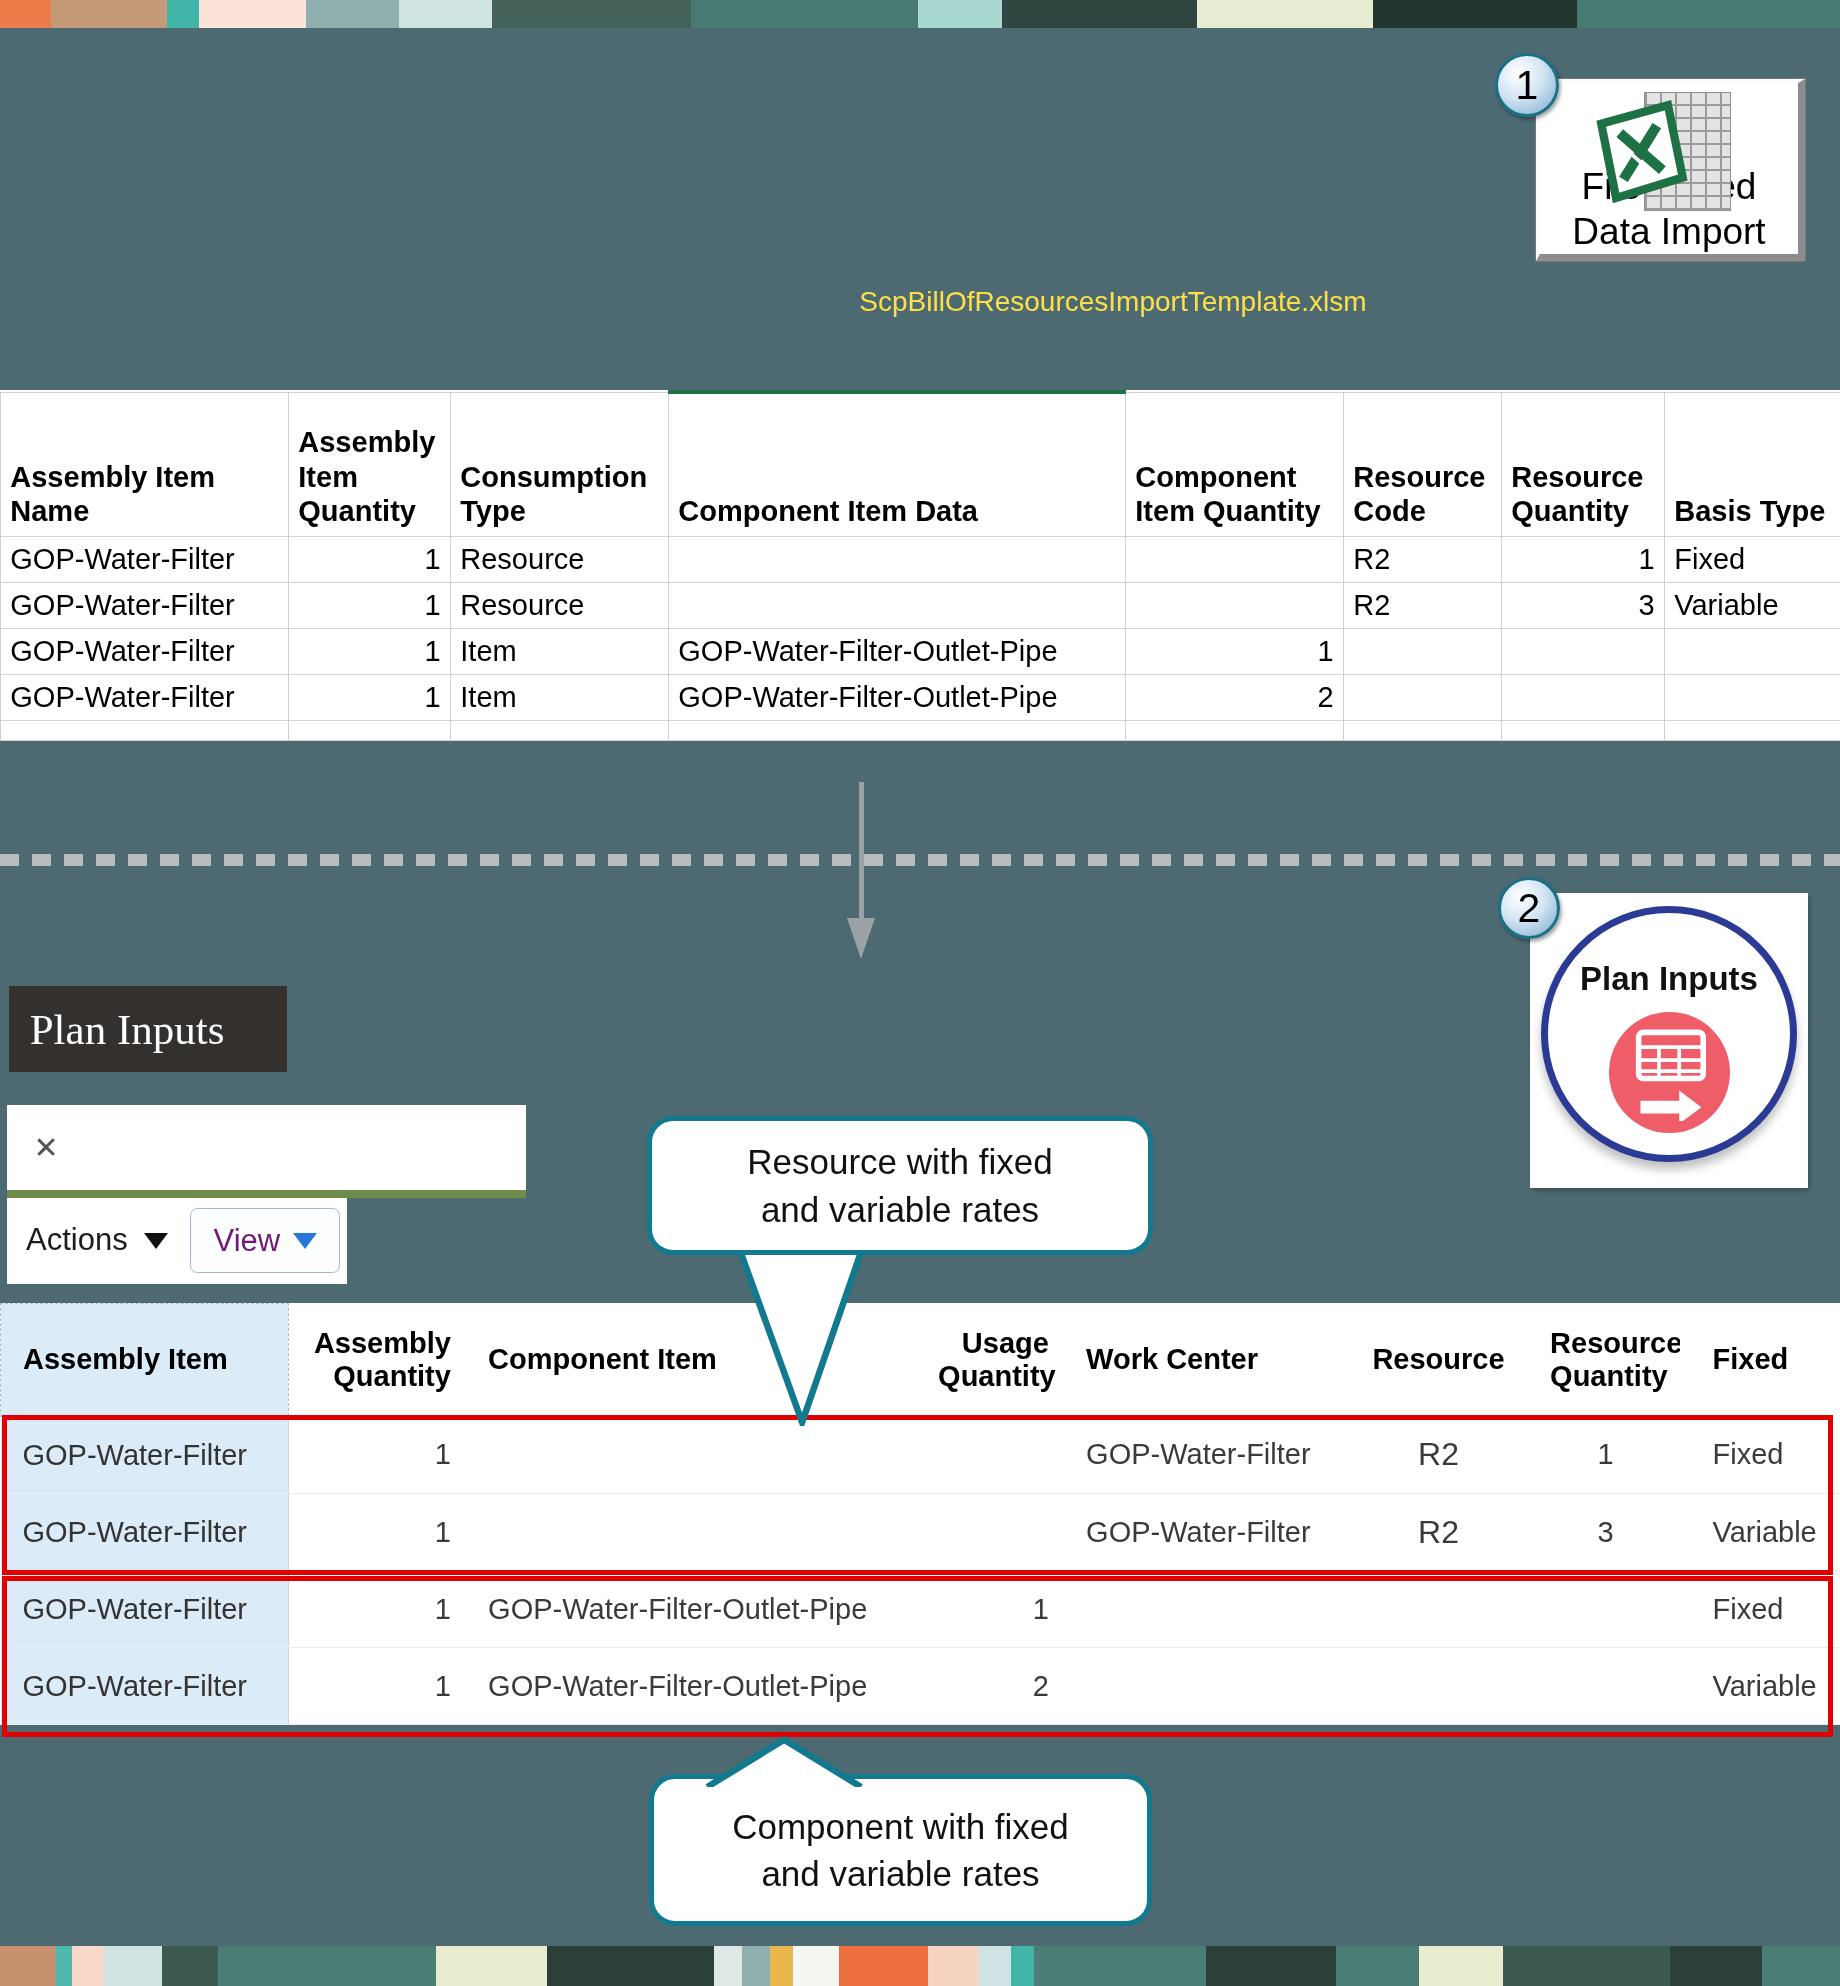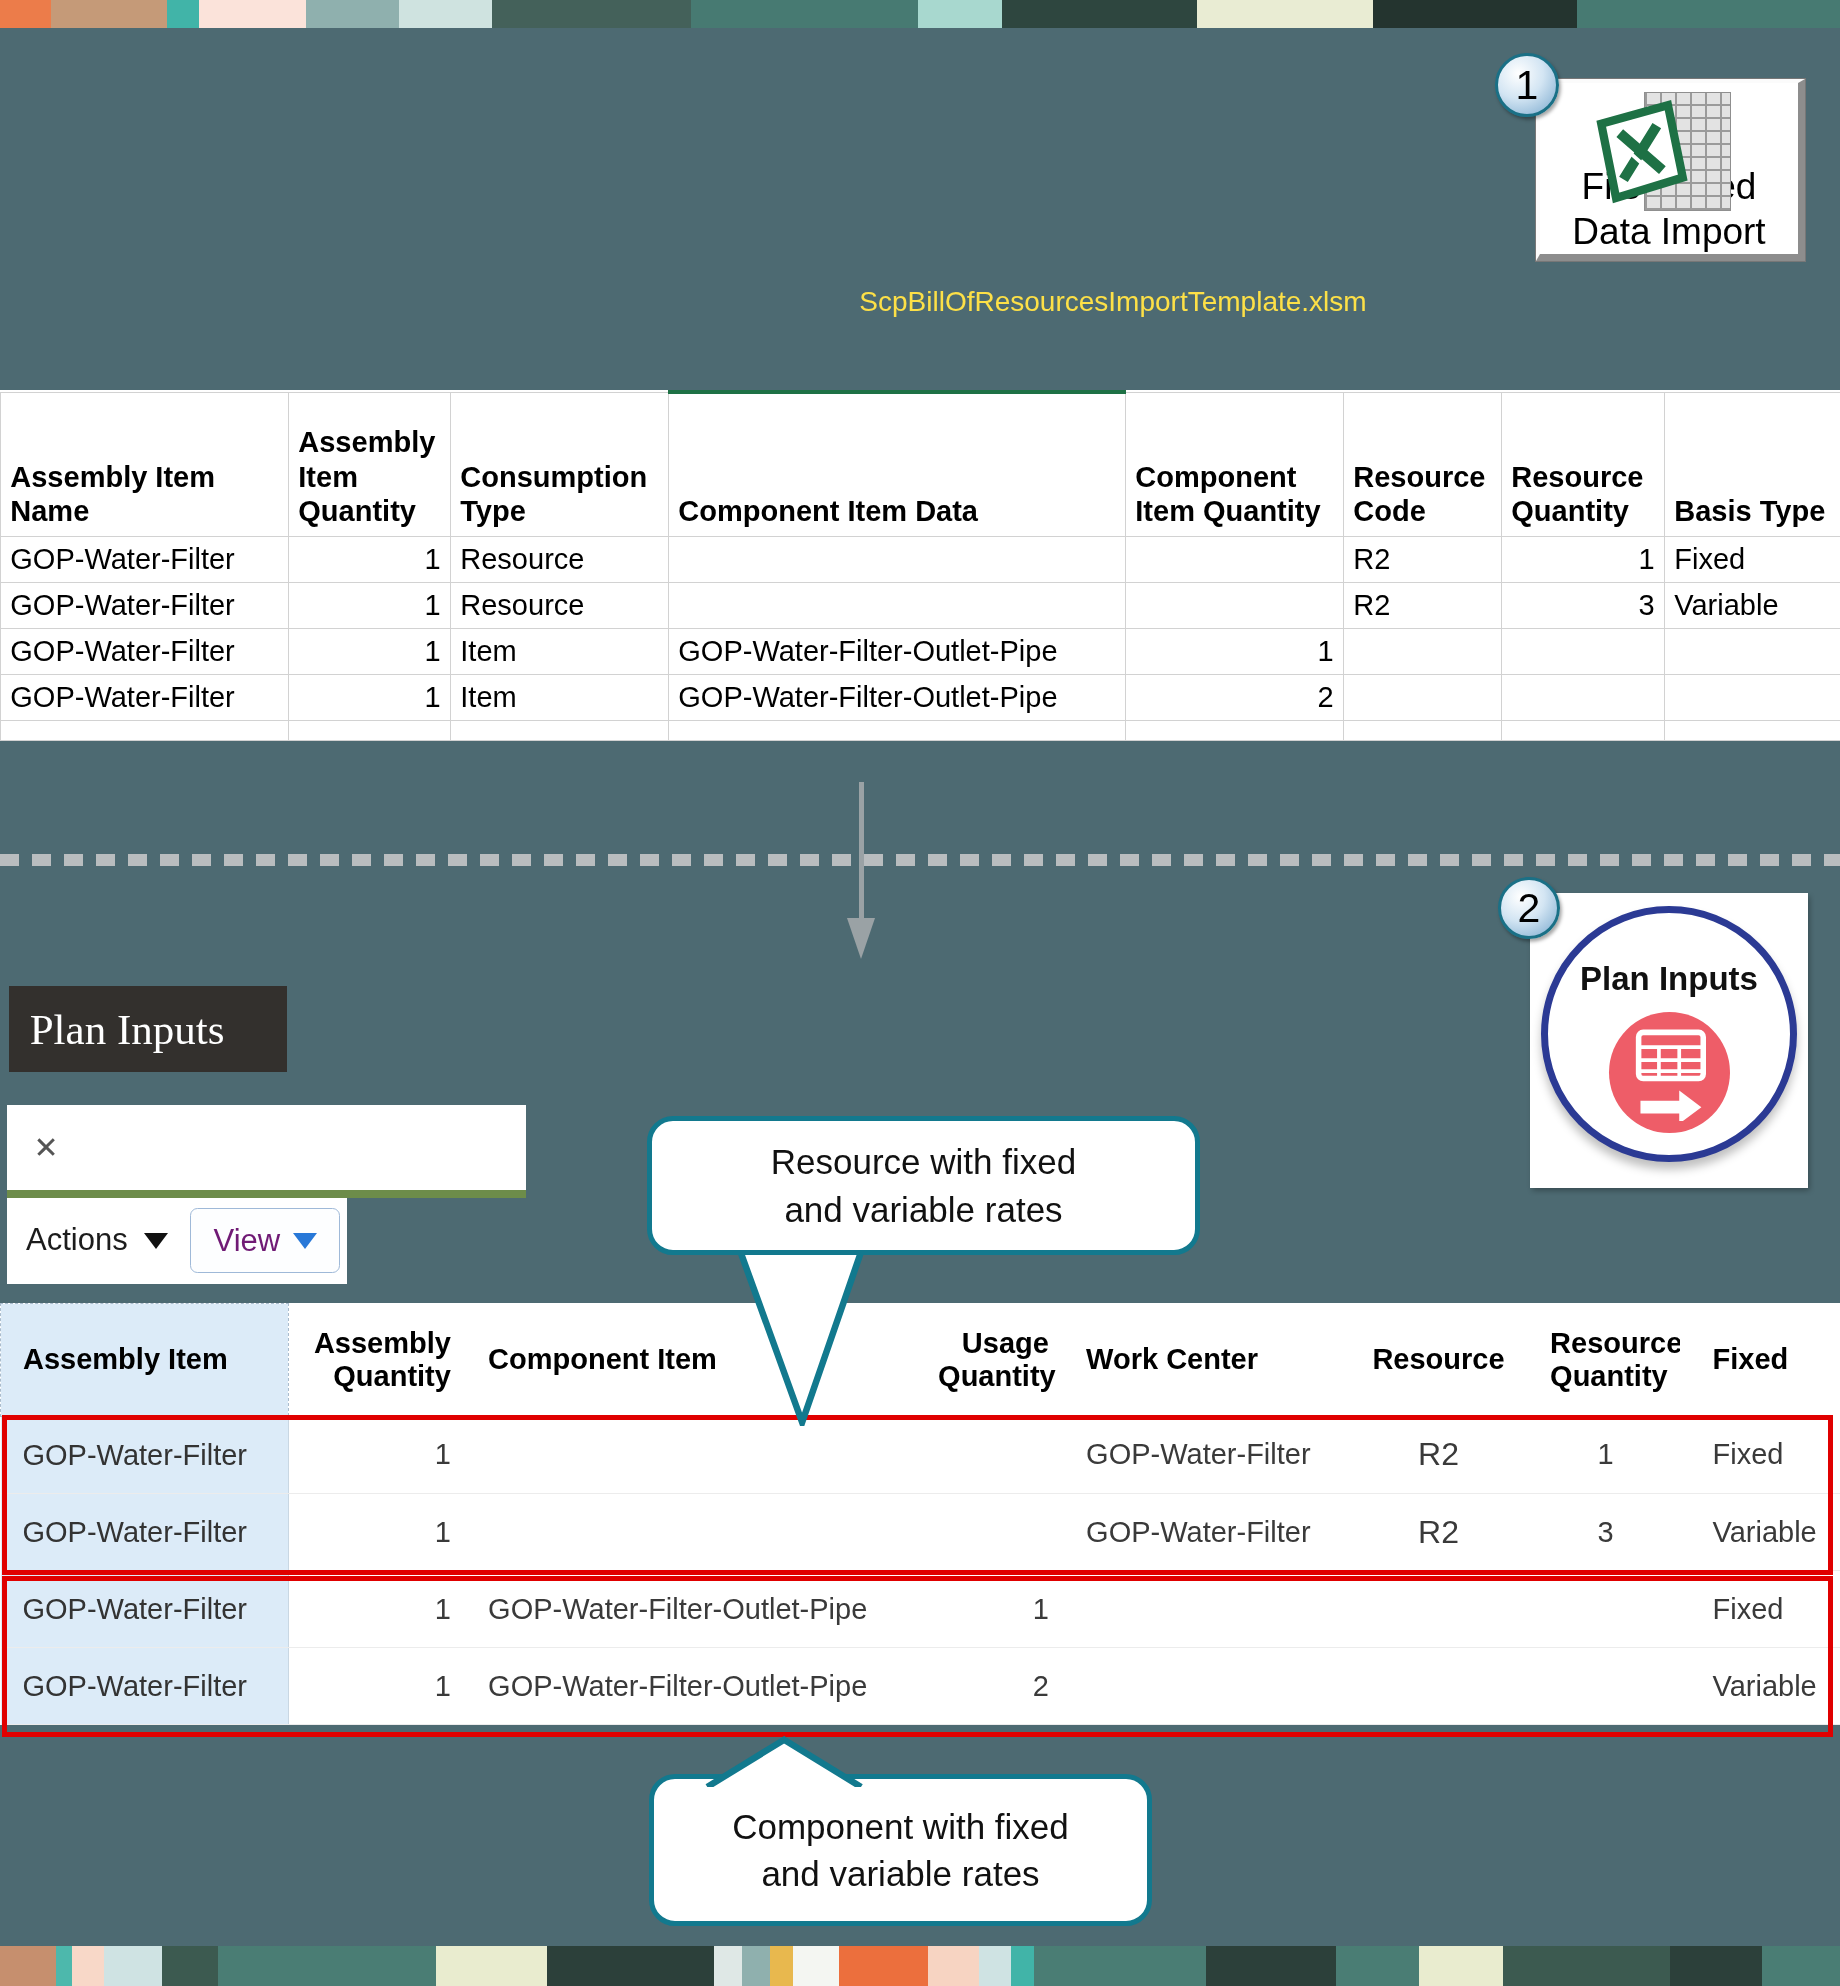--- a/index.html
+++ b/index.html
@@ -88,21 +88,21 @@
   #actions-tri{position:absolute;left:137px;top:35px;border-top:16.7px solid #111;}
   #view-btn{position:absolute;left:183px;top:10.2px;width:150px;height:65px;border:1.9px solid #9fb9d8;
     border-radius:7.4px;background:#fdfeff;box-sizing:border-box;display:flex;align-items:center;justify-content:center;gap:13px;}
   #view-btn .vlabel{font-size:31px;color:#701a75;}
   #view-tri{border-top:16.7px solid #2878d8;}
 
   
   .callout{position:absolute;background:#fff;border:5.6px solid #12798e;border-radius:26px;
     box-sizing:border-box;display:flex;align-items:center;justify-content:center;z-index:12;}
   .callout .ctext{font-size:35px;line-height:1.35;color:#111;text-align:center;white-space:pre-line;}
-  #callout1{left:647px;top:1116px;width:553px;height:139px;}
+  #callout1{left:647px;top:1116px;width:506px;height:139px;}
   #tail1{position:absolute;left:714px;top:1248px;z-index:11;}
   #callout2{left:649px;top:1774px;width:503px;height:152px;}
   #tail2{position:absolute;left:698px;top:1735px;z-index:14;}
 
   
   #bor-wrap{position:absolute;left:0;top:1303px;z-index:1;}
   table.bor{border-collapse:collapse;table-layout:fixed;width:1840px;background:#fff;}
   table.bor td{font-size:29px;color:#3a3a3a;padding:0 18.6px;border-bottom:0.9px solid #ececec;
     white-space:pre-line;overflow:hidden;}
   table.bor tr.hd td{font-weight:bold;color:#000;line-height:1.15;border-bottom:none;vertical-align:middle;}

